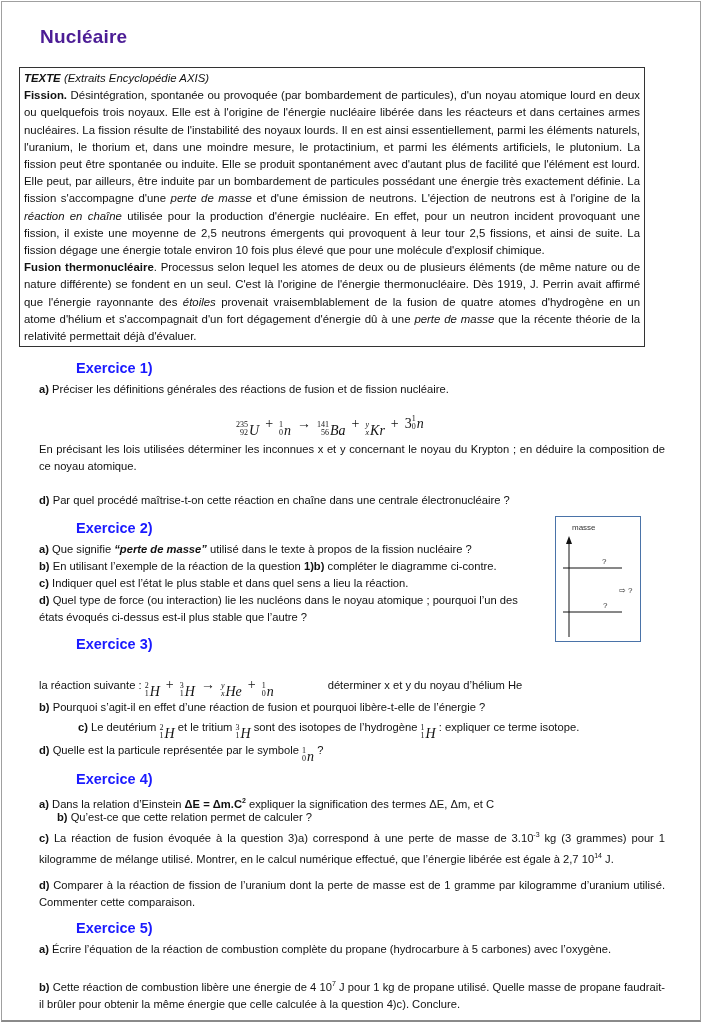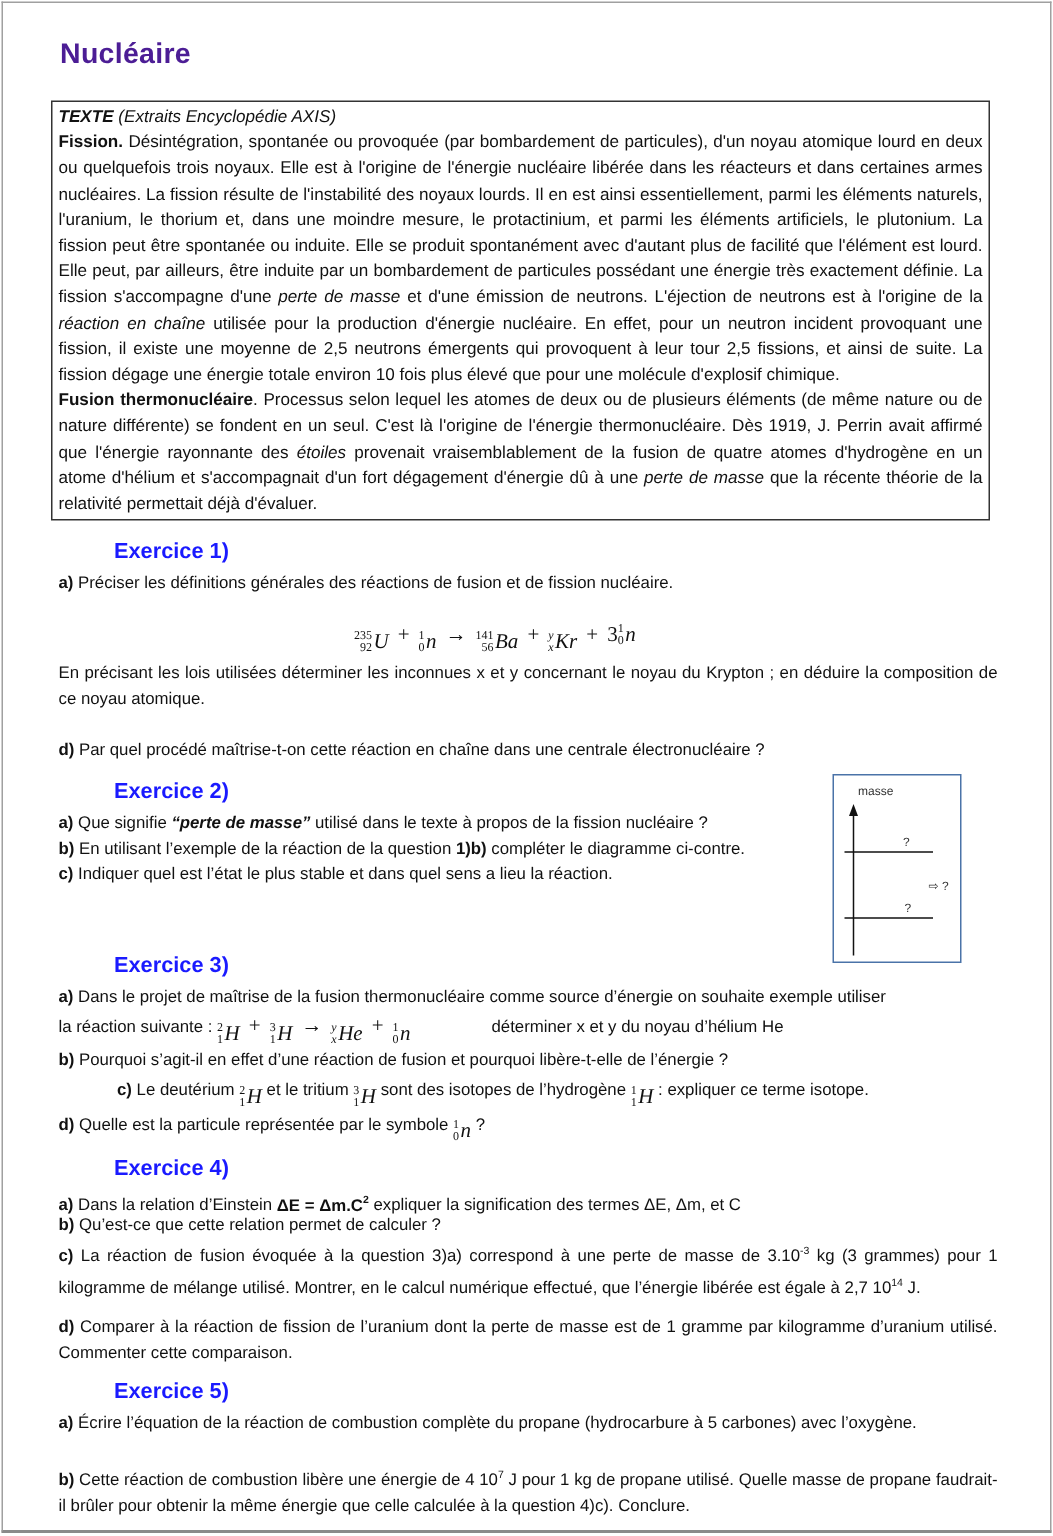--- a/index.html
+++ b/index.html
@@ -2,31 +2,31 @@
 <html><head>
 <meta charset="utf-8">
 <style>
   html, body { margin: 0; padding: 0; background: #ffffff; }
   body { width: 702px; height: 1024px; position: relative; overflow: hidden;
          font-family: "Liberation Sans", sans-serif; color: #111; }
   .page { position: absolute; left: 1px; top: 1px; width: 698px; height: 1018px;
           border: 1px solid #a0a0a0; border-bottom: 2px solid #8a8a8a; background: #fff; }
   .title { position: absolute; left: 38px; top: 24px; font-size: 19px; font-weight: bold;
            color: #4c1d95; letter-spacing: 0.2px; }
-  .textbox { position: absolute; left: 32px; top: 65px; width: 626px; height: 280px;
+  .textbox { position: absolute; left: 17px; top: 65px; width: 626px; height: 280px;
              border: 1.5px solid #333; padding: 2px 4px 0 4px; box-sizing: border-box;
              font-size: 11.4px; line-height: 17.2px; text-align: justify; }
   .textbox p { margin: 0; }
   .textbox b { font-weight: bold; }
   .ex-title { position: absolute; left: 74px; font-size: 14.5px; font-weight: bold; color: #1a1aff; }
   .q { position: absolute; left: 37px; width: 626px; font-size: 11.2px; line-height: 17px; text-align: justify; }
   .q b.lbl { font-weight: bold; }
   .eq { font-family: "Liberation Serif", serif; font-style: italic; font-size: 14px; white-space: nowrap; }
   .eq .up { font-style: normal; }
-  .nuc { display: inline-flex; align-items: flex-end; }
+  .nuc { display: inline-flex; align-items: center; }
   .ss { display: inline-flex; flex-direction: column; font-size: 8px; line-height: 8px; font-style: italic;
         vertical-align: middle; text-align: right; margin-right: 1px; position: relative; top: -1px; }
   .ss.n { font-style: normal; }
   .eq .sym { font-style: italic; }
   .diagram { position: absolute; left: 553px; top: 514px; width: 86px; height: 126px;
              border: 1.5px solid #4a73a8; box-sizing: border-box; }
   .diagram svg { position: absolute; left: 0; top: 0; }
   .diag-lbl { font-family: "Liberation Sans", sans-serif; font-size: 8px; fill: #333; }
 </style>
 </head>
@@ -76,36 +76,36 @@
         </span>
         <span class="sym">n</span>
       </span></div>
   <div class="q" style="top:439px;">En précisant les lois utilisées déterminer les inconnues x et y concernant le noyau du Krypton ; en déduire la composition de ce noyau atomique.</div>
   <div class="q" style="top:490px;"><b class="lbl">d)</b><span> Par quel procédé maîtrise-t-on cette réaction en chaîne dans une centrale électronucléaire ?</span></div>
 
   <div class="ex-title" style="top:518px;">Exercice 2)</div>
   <div class="q" style="top:539px; width:500px;"><b class="lbl">a)</b><span> Que signifie </span><b><i>“perte de masse”</i></b><span> utilisé dans le texte à propos de la fission nucléaire ?</span></div>
   <div class="q" style="top:556px; width:510px;"><b class="lbl">b)</b><span> En utilisant l’exemple de la réaction de la question </span><b>1)b)</b><span> compléter le diagramme ci-contre.</span></div>
   <div class="q" style="top:573px; width:500px;"><b class="lbl">c)</b><span> Indiquer quel est l’état le plus stable et dans quel sens a lieu la réaction.</span></div>
+  <div class="q" style="top:590px; width:505px; text-align:left;"><b class="lbl">d)</b><span> Quel type de force (ou interaction) lie les nucléons dans le noyau atomique ; pourquoi l’un des états évoqués ci-dessus est-il plus stable que l’autre ?</span></div>
 
   <div class="diagram">
     <svg width="86" height="126" viewBox="0 0 86 126">
       <text x="16" y="13" class="diag-lbl">masse</text>
       <line x1="13" y1="120" x2="13" y2="24" stroke="#111" stroke-width="1"></line>
       <polygon points="13,19 10,27 16,27" fill="#111"></polygon>
       <line x1="7" y1="51" x2="66" y2="51" stroke="#111" stroke-width="1"></line>
       <text x="46" y="47" class="diag-lbl">?</text>
       <line x1="7" y1="95" x2="66" y2="95" stroke="#111" stroke-width="1"></line>
       <text x="47" y="91" class="diag-lbl">?</text>
       <text x="63" y="76" class="diag-lbl">⇨ ?</text>
     </svg>
   </div>
 
   <div class="ex-title" style="top:634px;">Exercice 3)</div>
-  <div class="q" style="top:655px;"><b class="lbl">a)</b><span> Dans le projet de maîtrise de la fusion thermonucléaire comme source d’énergie on souhaite exemple utiliser</span></div>
   <div class="q" style="top:674px; white-space:nowrap;"><span>la réaction suivante : </span><span class="eq"><span class="nuc">
           <span class="ss n">
             <span>2</span>
             <span>1</span>
           </span>
           <span class="sym">H</span>
         </span><span class="up" style="margin: 0px 6px;">+</span><span class="nuc">
           <span class="ss n">
             <span>3</span>
             <span>1</span>
@@ -147,21 +147,21 @@
   <div class="q" style="top:739px; white-space:nowrap;"><b class="lbl">d)</b><span> Quelle est la particule représentée par le symbole </span><span class="eq"><span class="nuc">
           <span class="ss n">
             <span>1</span>
             <span>0</span>
           </span>
           <span class="sym">n</span>
         </span></span><span> ?</span></div>
 
   <div class="ex-title" style="top:769px;">Exercice 4)</div>
   <div class="q" style="top:790px;"><b class="lbl">a)</b><span> Dans la relation d’Einstein </span><b><span>ΔE = Δm.C</span><sup style="font-size:7px;">2</sup></b><span> expliquer la signification des termes ΔE, Δm, et C</span></div>
-  <div class="q" style="top:807px;"><b class="lbl">b)</b><span> Qu’est-ce que cette relation permet de calculer ?</span></div>
+  <div class="q" style="top:807px;margin-left:18px;"><b class="lbl">b)</b><span> Qu’est-ce que cette relation permet de calculer ?</span></div>
   <div class="q" style="top:824px;"><b class="lbl">c)</b><span> La réaction de fusion évoquée à la question 3)a) correspond à une perte de masse de  3.10</span><sup style="font-size:7px;">-3</sup><span> kg  (3 grammes) pour 1 kilogramme de mélange utilisé. Montrer, en le calcul numérique effectué, que l’énergie libérée est égale à 2,7 10</span><sup style="font-size:7px;">14</sup><span> J.</span></div>
   <div class="q" style="top:875px;"><b class="lbl">d)</b><span> Comparer à la réaction de fission de l’uranium dont la perte de masse est de 1 gramme par kilogramme d’uranium utilisé. Commenter cette comparaison.</span></div>
 
   <div class="ex-title" style="top:918px;">Exercice 5)</div>
   <div class="q" style="top:939px;"><b class="lbl">a)</b><span> Écrire l’équation de la réaction de combustion complète du propane (hydrocarbure à 5 carbones) avec l’oxygène.</span></div>
   <div class="q" style="top:973px;"><b class="lbl">b)</b><span> Cette réaction de combustion libère une énergie de 4 10</span><sup style="font-size:7px;">7</sup><span> J pour 1 kg de propane utilisé. Quelle masse de propane faudrait-il brûler pour obtenir la même énergie que celle calculée à la question 4)c). Conclure.</span></div>
 
 </div>
 
 </body></html>

